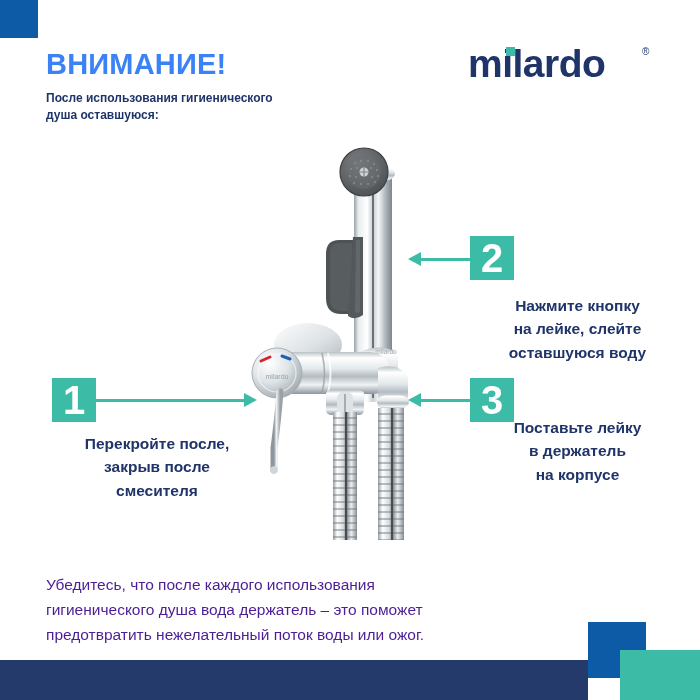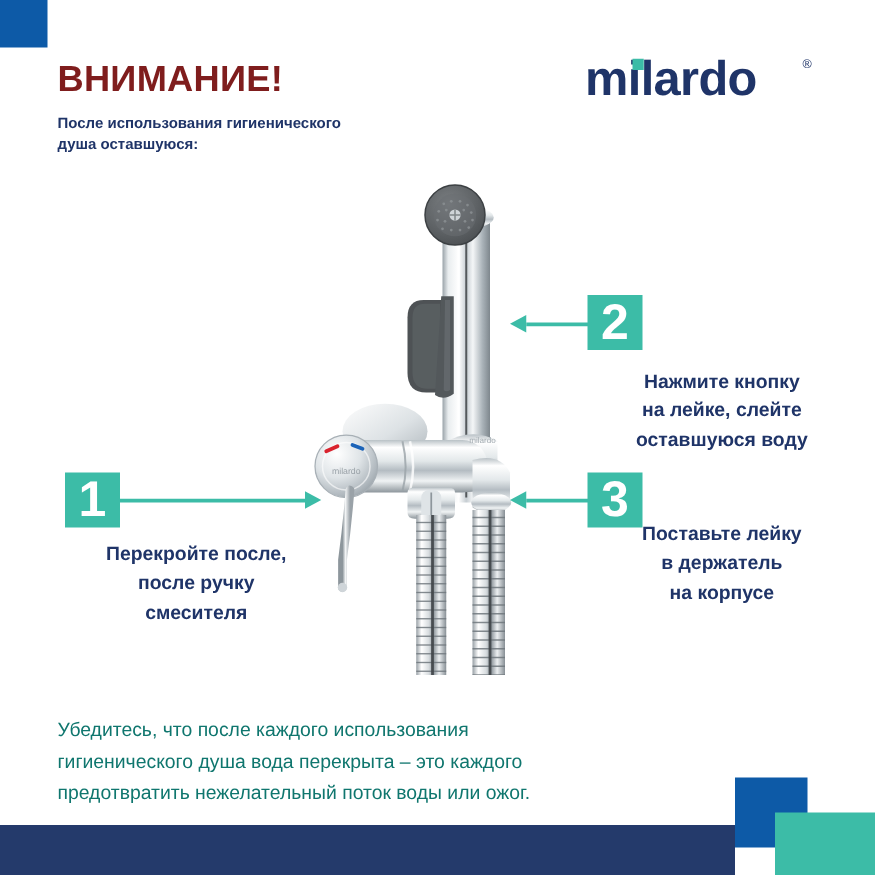--- a/index.html
+++ b/index.html
@@ -13,21 +13,21 @@
 
   
   .corner-tl{position:absolute;left:0;top:0;width:38px;height:38px;background:#0d5aa7;}
   .deco-navy{position:absolute;left:0;top:660px;width:588px;height:40px;background:#243a6b;}
   .deco-blue{position:absolute;left:588px;top:622px;width:58px;height:56px;background:#0d5aa7;}
   .deco-teal{position:absolute;left:620px;top:650px;width:80px;height:50px;background:#3cbca7;}
 
   
   .headline{
     position:absolute;left:46px;top:48px;
-    font-size:29px;font-weight:bold;color:#7f1d1d;letter-spacing:.2px;
+    font-size:29px;font-weight:bold;color:#3b82f6;letter-spacing:.2px;
   }
   .subhead{
     position:absolute;left:46px;top:90px;width:420px;
     font-size:12px;font-weight:bold;color:#1f3468;line-height:1.45;
   }
 
   
   .logo{position:absolute;left:468px;top:40px;width:200px;height:48px;}
   .logo-word{
     font-size:39px;font-weight:bold;color:#1f3468;
@@ -75,21 +75,21 @@
   .callout-text{
     position:absolute;font-size:15.5px;font-weight:bold;color:#1f3468;line-height:1.5;text-align:center;
   }
   .text-1{left:52px;top:432px;width:210px;}
   .text-2{left:470px;top:294px;width:215px;}
   .text-3{left:470px;top:416px;width:215px;}
 
   
   .footer-note{
     position:absolute;left:46px;top:572px;width:530px;
-    font-size:15.5px;color:#0f766e;line-height:1.62;
+    font-size:15.5px;color:#4c1d95;line-height:1.62;
   }
 
   
   .product{position:absolute;left:236px;top:140px;width:220px;height:400px;}
   .product svg{display:block;}
 </style>
 </head>
 <body>
 
 <div class="stage">
@@ -284,21 +284,21 @@
     </svg>
   </div>
 
   <div class="badge badge-1">1</div>
   <div class="arrow arrow-right arrow-1">
     <div class="shaft"></div>
     <div class="head"></div>
   </div>
   <div class="callout-text text-1">
     <div>Перекройте после,</div>
-    <div>после ручку</div>
+    <div>закрыв после</div>
     <div>смесителя</div>
   </div>
 
   <div class="badge badge-2">2</div>
   <div class="arrow arrow-left arrow-2">
     <div class="shaft"></div>
     <div class="head"></div>
   </div>
   <div class="callout-text text-2">
     <div>Нажмите кнопку</div>
@@ -312,17 +312,17 @@
     <div class="head"></div>
   </div>
   <div class="callout-text text-3">
     <div>Поставьте лейку</div>
     <div>в держатель</div>
     <div>на корпусе</div>
   </div>
 
   <div class="footer-note">
     <div>Убедитесь, что после каждого использования</div>
-    <div>гигиенического душа вода перекрыта – это каждого</div>
+    <div>гигиенического душа вода держатель – это поможет</div>
     <div>предотвратить нежелательный поток воды или ожог.</div>
   </div>
 
 </div>
 
 </body></html>

